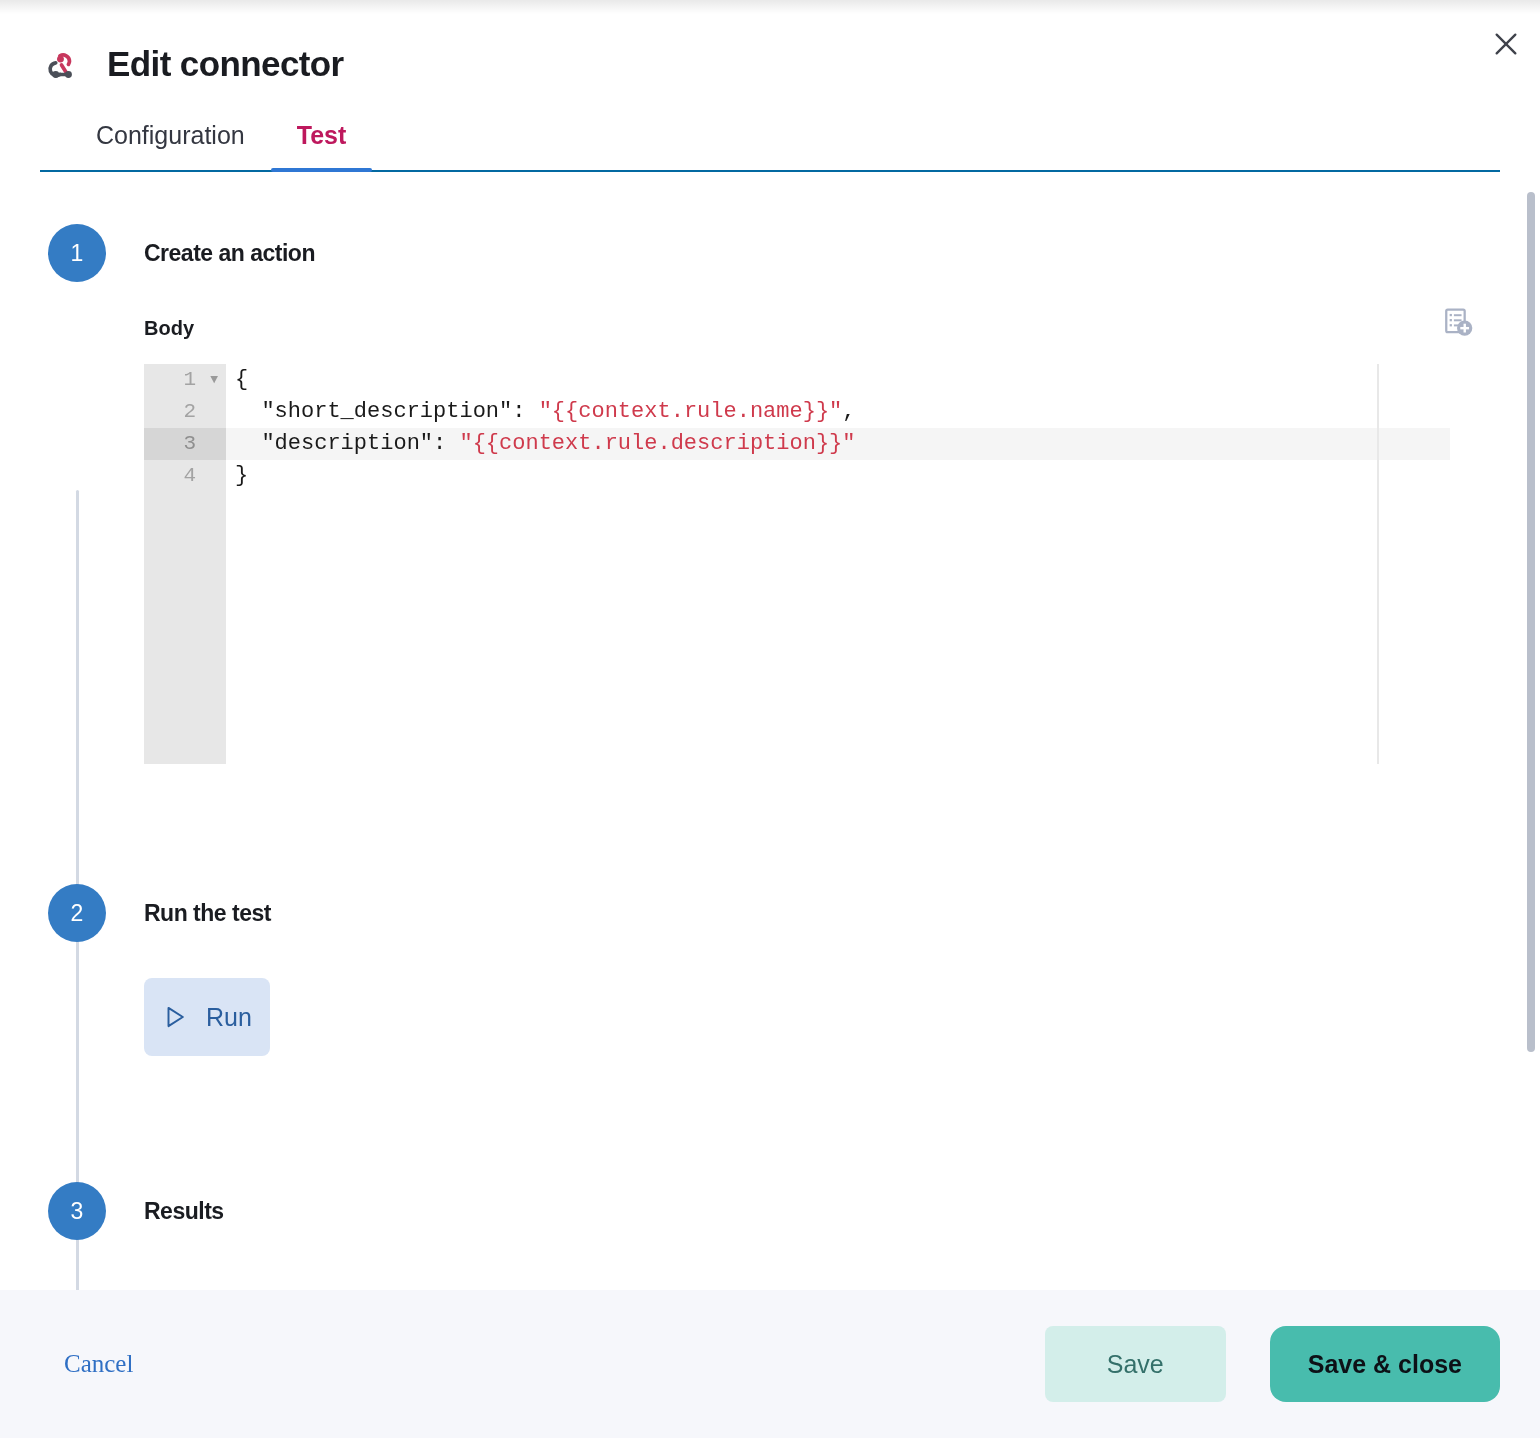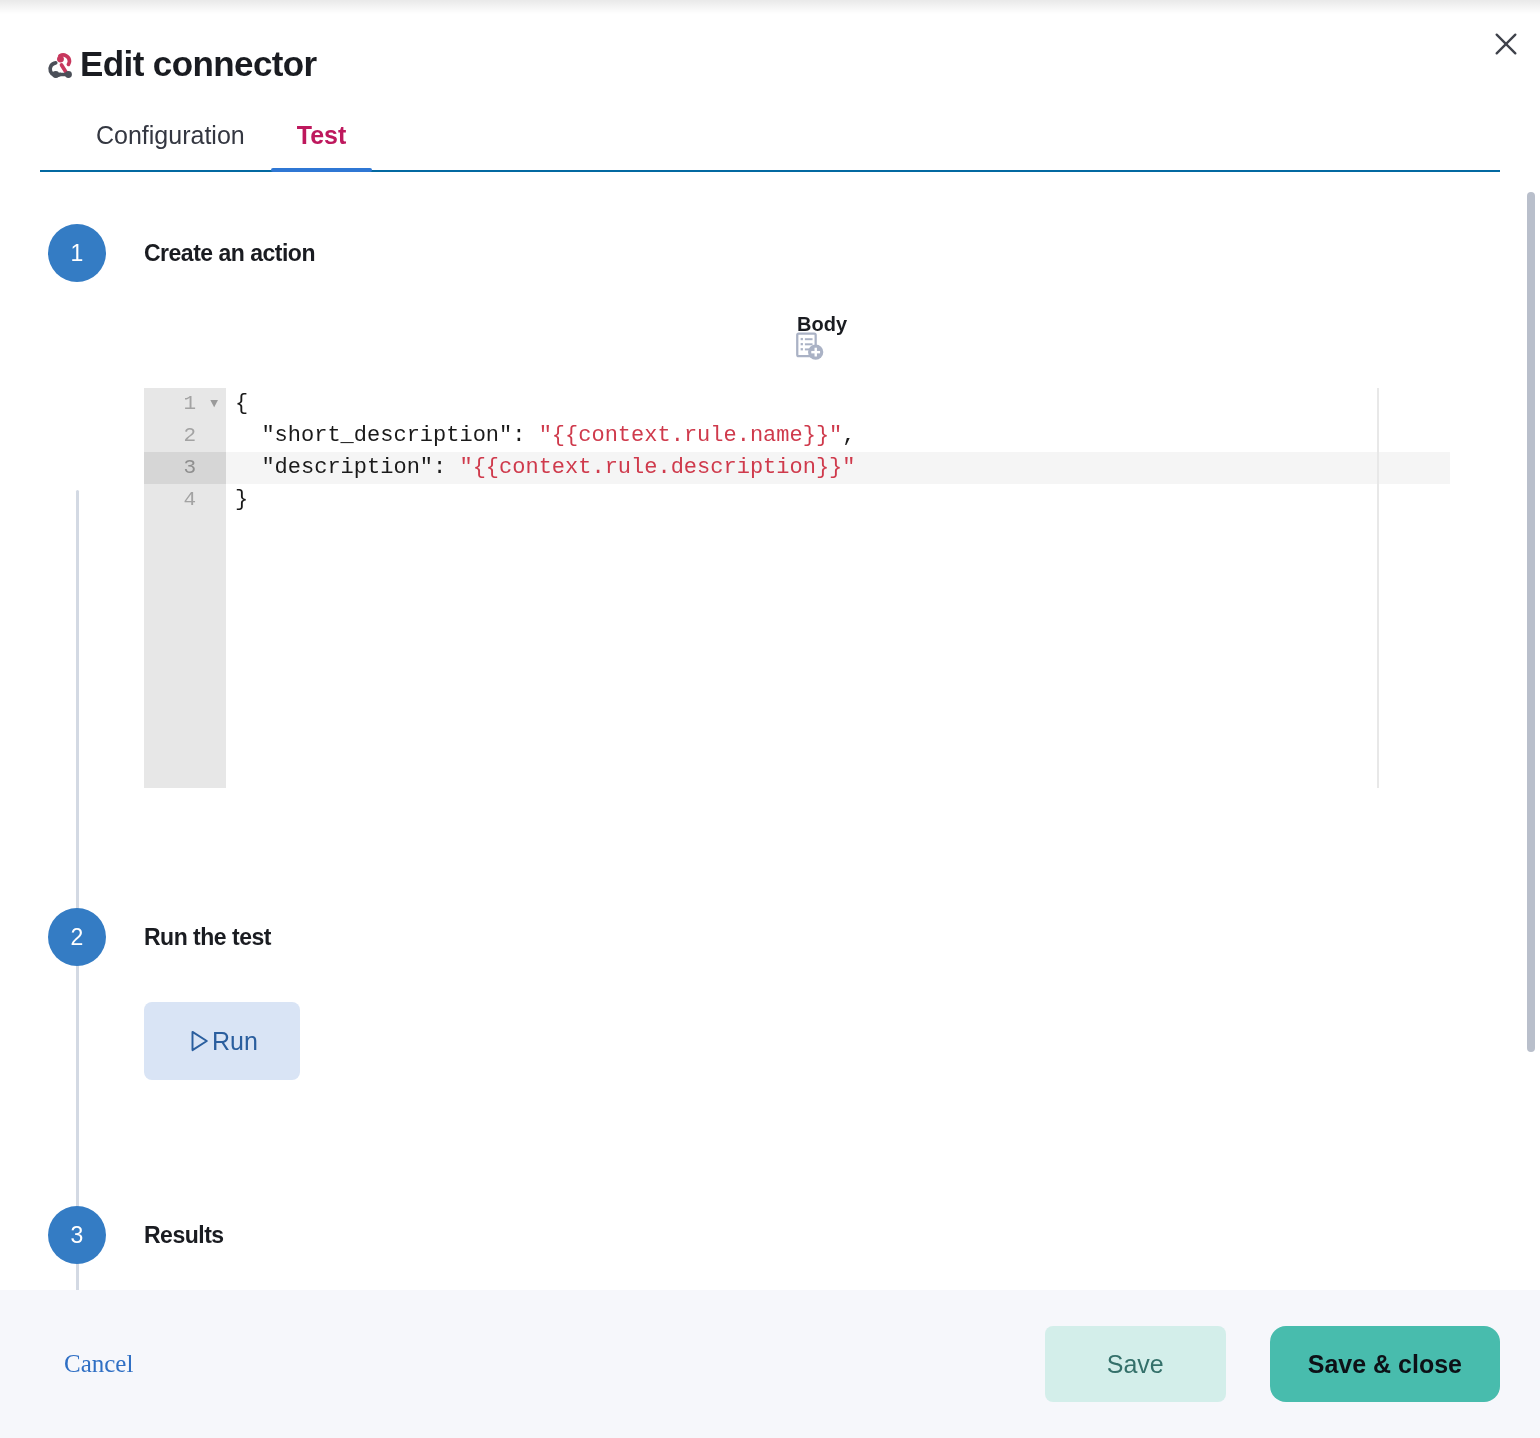--- a/index.html
+++ b/index.html
@@ -53,21 +53,21 @@
     border: none;
     background: transparent;
     cursor: pointer;
     border-radius: 4px;
   }
   .close-btn svg { display: block; }
 
   .title-row {
     display: flex;
     align-items: center;
-    gap: 2px;
+    gap: 29px;
     padding-left: 4px;
   }
 
   .connector-icon {
     width: 34px;
     height: 34px;
     flex: 0 0 34px;
     display: block;
     margin-top: 3px;
   }
@@ -173,23 +173,22 @@
     letter-spacing: -0.5px;
     color: #1a1c21;
     line-height: 58px;
   }
 
   
   .field-block { margin-top: 30px; position: relative; }
 
   .field-header {
     display: flex;
-    align-items: center;
+    align-items: flex-end;
     justify-content: space-between;
-    flex-direction: column;
   }
   .field-label {
     font-size: 20px;
     font-weight: 700;
     color: #1a1c21;
     line-height: 1.2;
   }
   .add-var-btn {
     border: none;
     background: transparent;
@@ -266,25 +265,26 @@
     width: 2px;
     height: 400px;
     background: #e8e8e8;
   }
 
   
   .run-wrap { margin-top: 36px; }
   .run-btn {
     display: inline-flex;
     align-items: center;
+    gap: 18px;
     background: #d9e4f5;
     color: #2a5e9e;
     border: none;
     border-radius: 8px;
-    padding: 0 42px;
+    padding: 0 18px;
     height: 78px;
     font-size: 25px;
     font-family: "Liberation Sans", sans-serif;
     font-weight: 400;
     cursor: pointer;
   }
   .run-btn .play { display: block; }
 
   
   .scrollbar-track {

